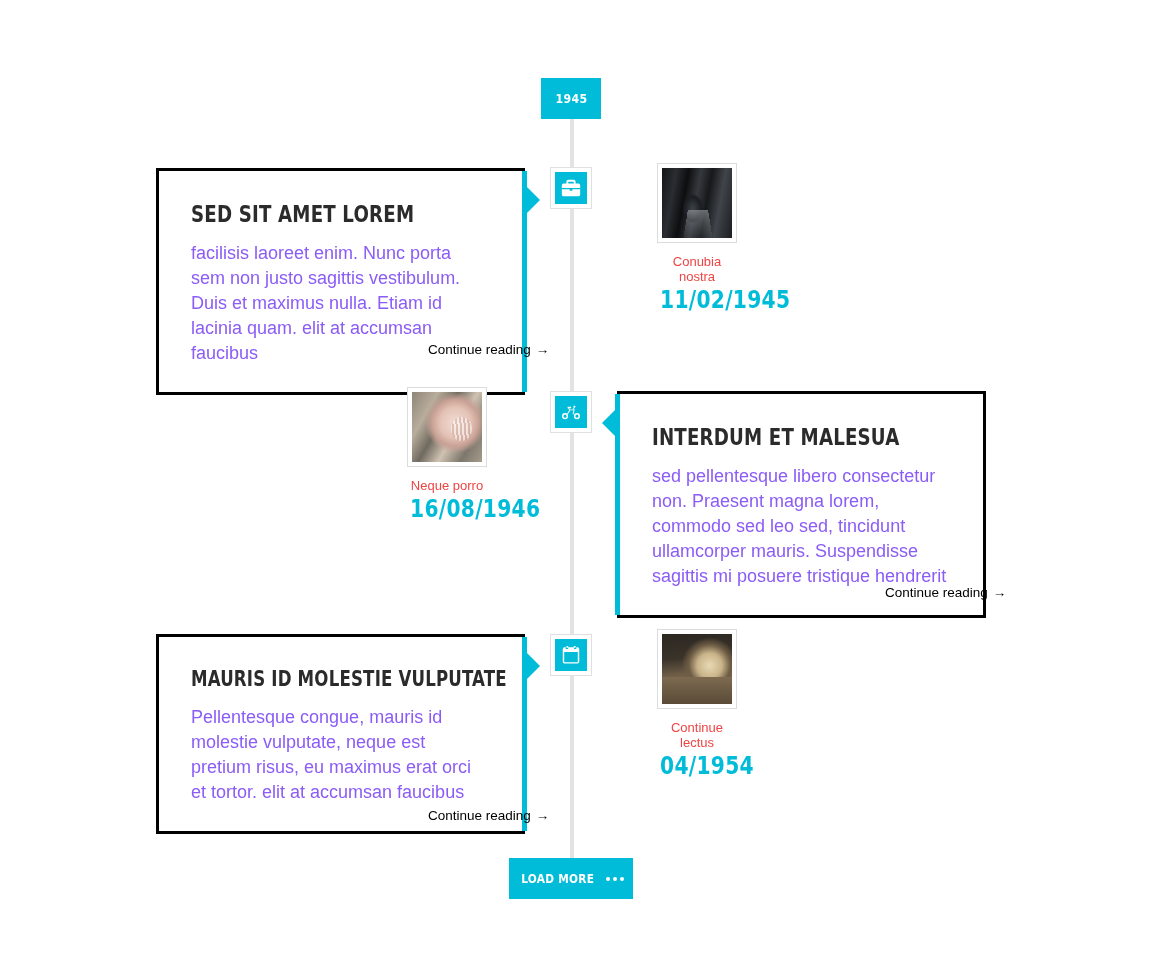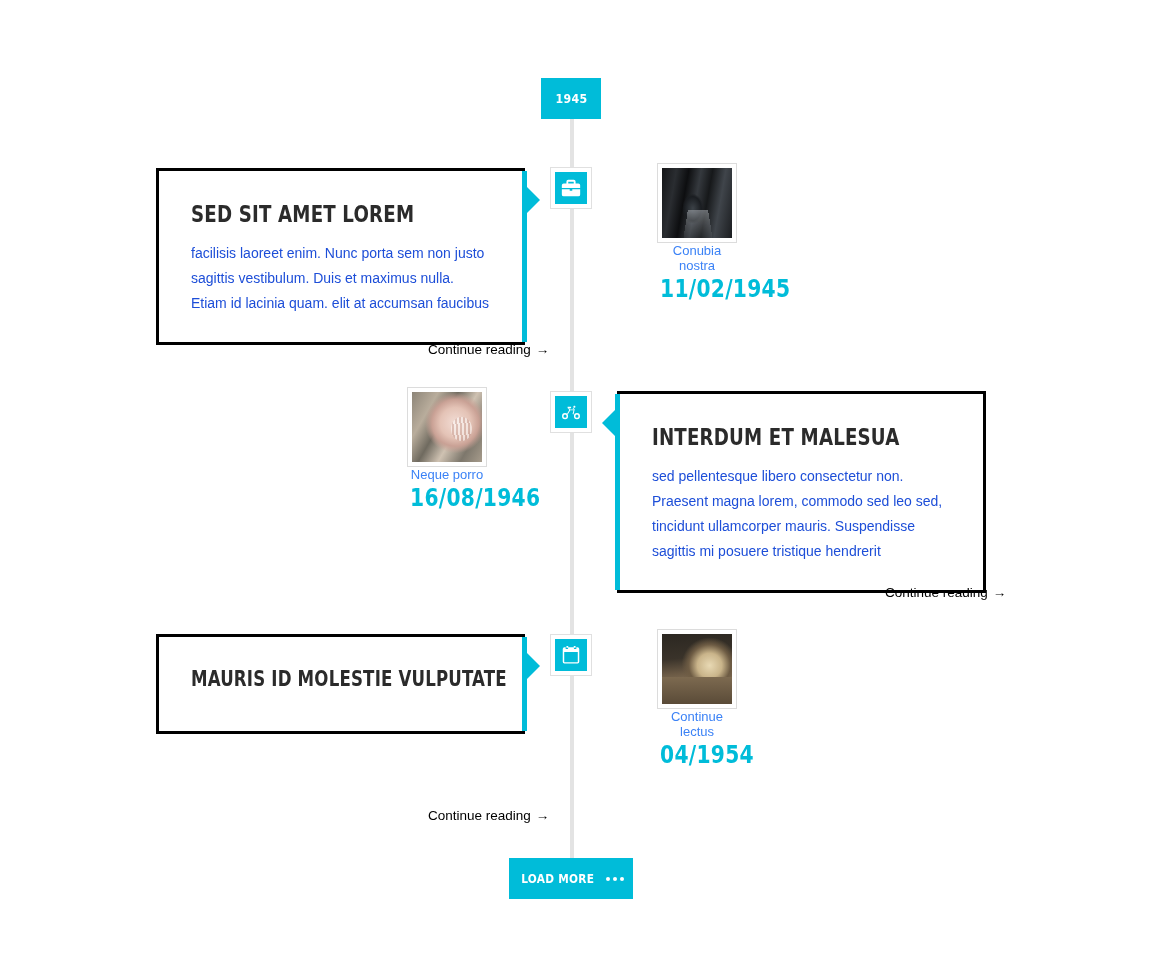--- a/index.html
+++ b/index.html
@@ -63,23 +63,23 @@
     font-weight: bold;
     color: #2b2b2b;
     letter-spacing: .2px;
     text-transform: uppercase;
     transform: scaleX(.88);
     transform-origin: left center;
     white-space: nowrap;
   }
   .card p {
     margin: 0;
-    font-size: 14px;
+    font-size: 18px;
     line-height: 25px;
-    color: #1d4ed8;
+    color: #8b5cf6;
   }
   
   .accent-right {
     position: absolute; top: 0; right: -5px;
     width: 5px; height: 100%;
     background: #00bcd9;
   }
   .accent-left {
     position: absolute; top: 0; left: -5px;
     width: 5px; height: 100%;
@@ -115,23 +115,23 @@
   .media { position: absolute; text-align: center; }
   .thumb {
     width: 80px; height: 80px;
     background: #ffffff;
     border: 1px solid #dcdcdc;
     padding: 4px;
     margin: 0 auto;
   }
   .thumb-img { width: 100%; height: 100%; position: relative; overflow: hidden; }
   .media-caption {
-    margin-top: 0;
+    margin-top: 11px;
     font-size: 13px;
-    color: #3b82f6;
+    color: #ef4444;
   }
   .media-date {
     margin-top: 1px;
     font-family: "DejaVu Sans Condensed", "Liberation Sans Narrow", "Liberation Sans", sans-serif;
     font-size: 25px;
     font-weight: bold;
     color: #00bcd9;
     transform: scaleX(.9);
     letter-spacing: .3px;
   }
@@ -271,20 +271,21 @@
         <path d="M6.2 10.2h2.3v2.1H6.2zM10.8 10.2h2.3v2.1h-2.3zM15.4 10.2h2.3v2.1h-2.3zM6.2 13.8h2.3v2.1H6.2zM10.8 13.8h2.3v2.1h-2.3zM15.4 13.8h2.3v2.1h-2.3zM6.2 17.3h2.3v1.5H6.2zM10.8 17.3h2.3v1.5h-2.3zM15.4 17.3h2.3v1.5h-2.3z" fill="#00bcd9"></path>
       </svg>
     </div>
   </div>
 
   <div class="card" style="left:156px; top:634px; width:369px;">
     <div class="accent-right"></div>
     <div class="point-right"></div>
     <div class="card-body">
       <h2 style="font-size:21px;">MAURIS ID MOLESTIE VULPUTATE</h2>
+      <p>Pellentesque congue, mauris id molestie vulputate, neque est pretium risus, eu maximus erat orci et tortor. elit at accumsan faucibus</p>
     </div>
   </div>
 
   <a class="continue" style="left:428px; top:808px;" href="#"><span>Continue reading</span><span class="arrow">→</span></a>
 
   <div class="media" style="left:656px; top:629px; width:82px;">
     <div class="thumb">
       <div class="thumb-img photo-clock"></div>
     </div>
     <div class="media-caption">Continue lectus</div>

